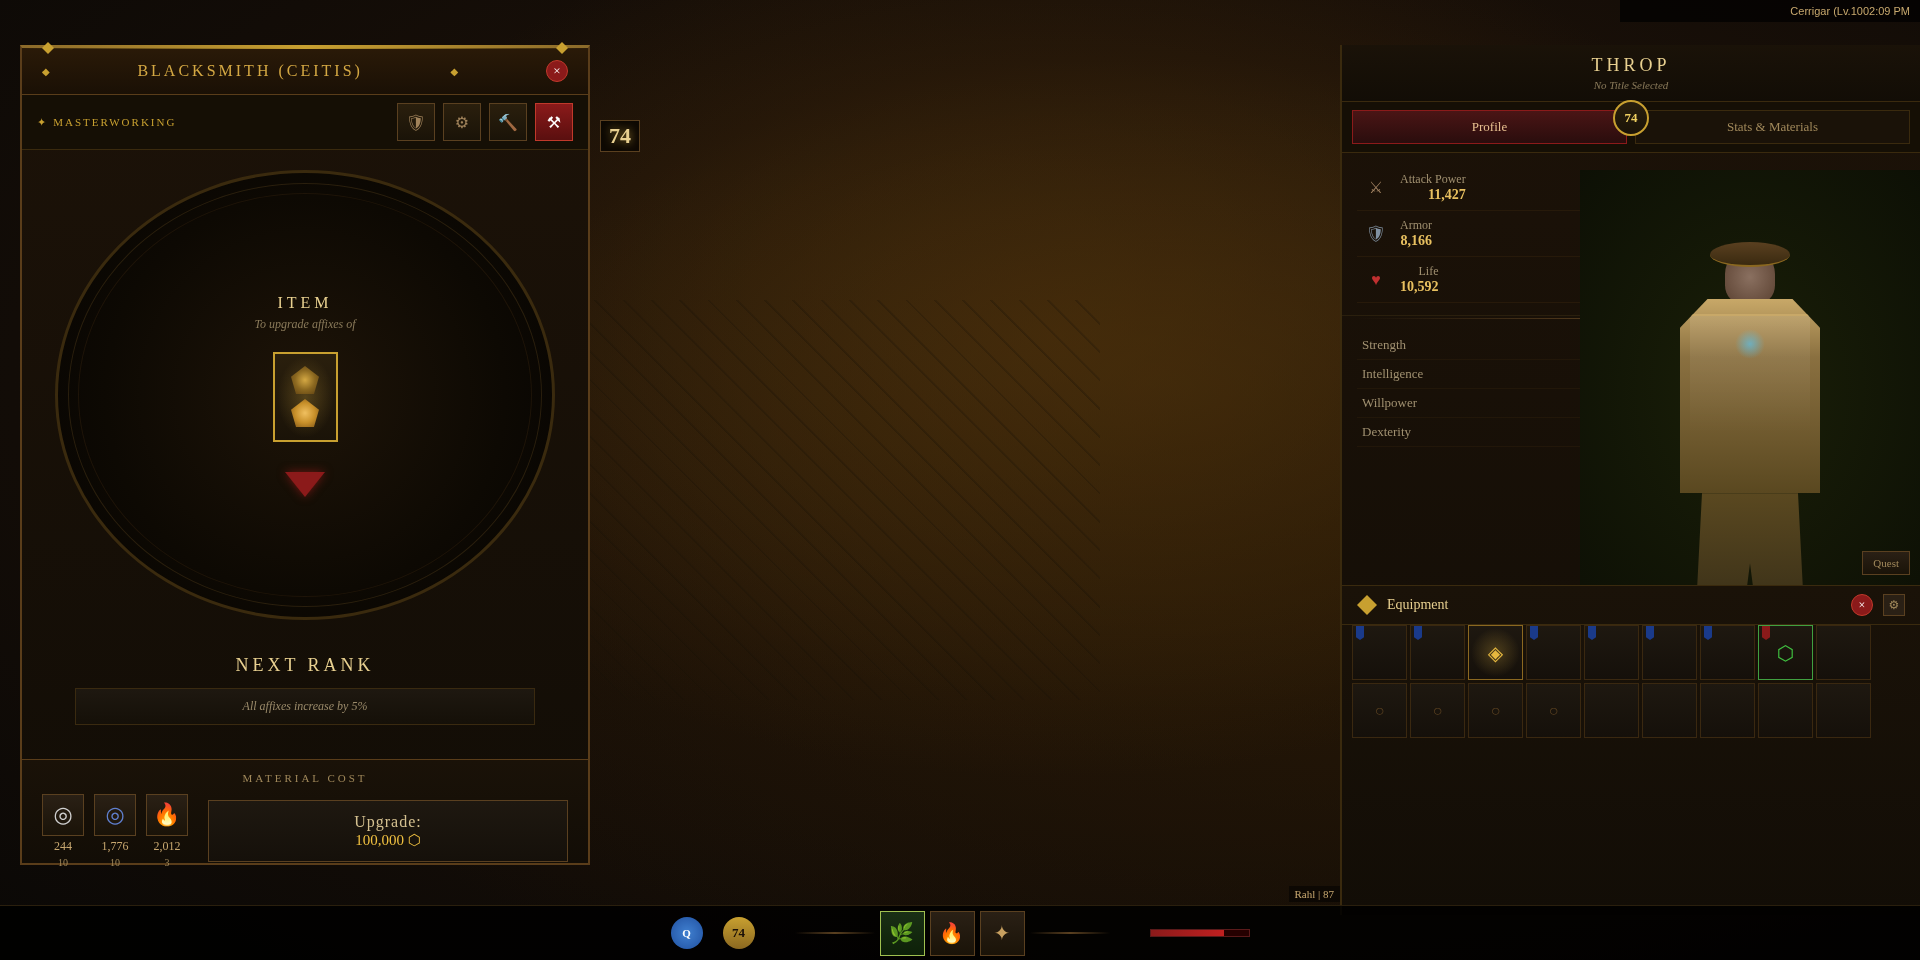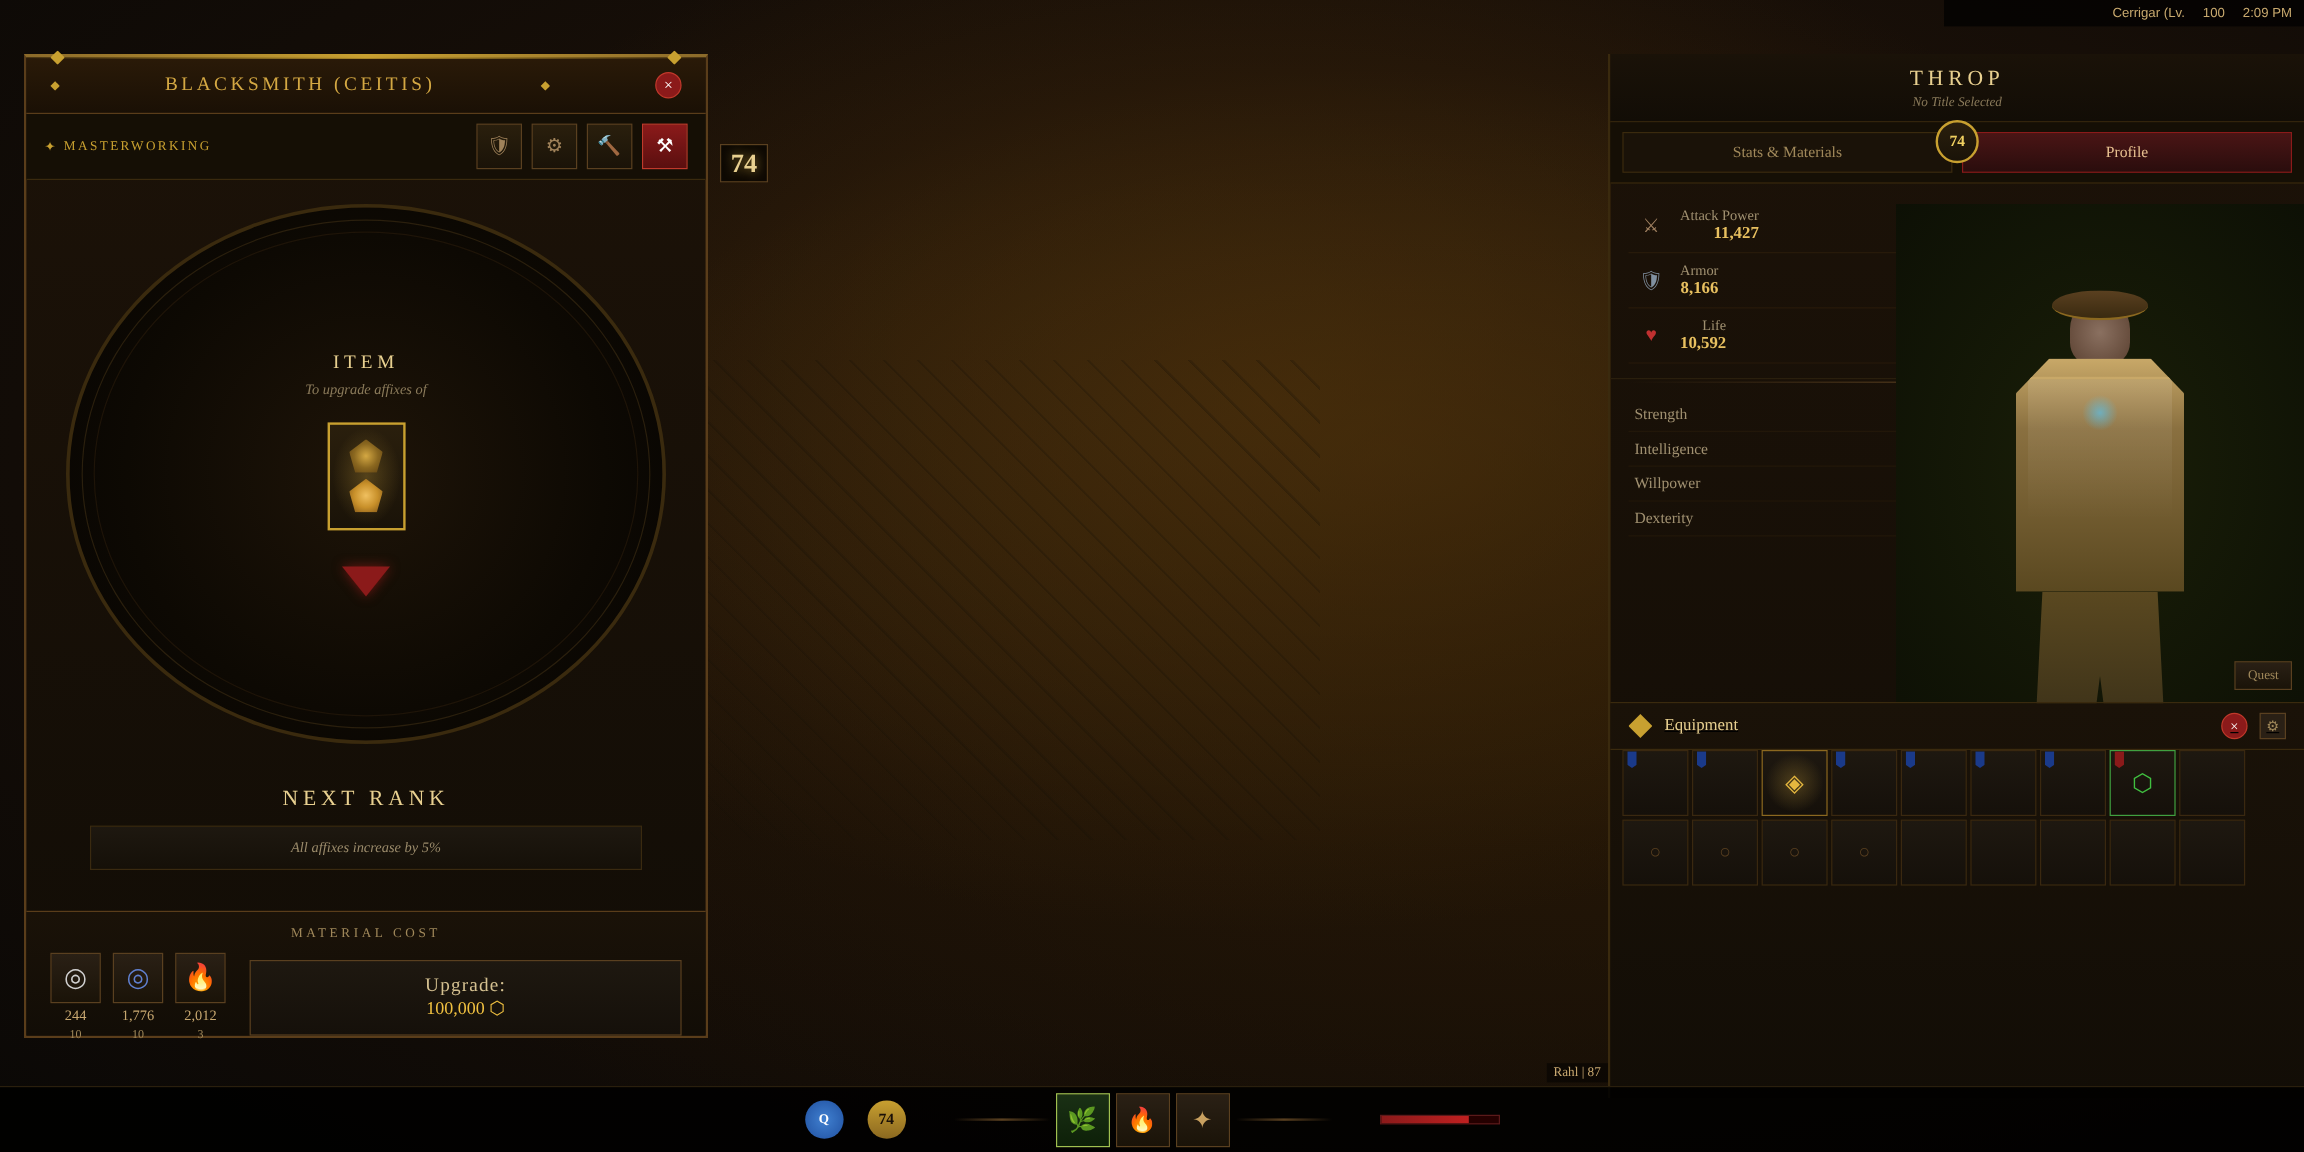--- a/index.html
+++ b/index.html
@@ -49,21 +49,20 @@
       position: absolute;
       top: 0;
       right: 0;
       width: 300px;
       height: 22px;
       background: rgba(0,0,0,0.7);
       display: flex;
       align-items: center;
       justify-content: flex-end;
       padding: 0 10px;
-      gap: 15px;
     }
 
     .top-hud-text {
       color: #c8a96e;
       font-size: 11px;
       font-family: 'Arial', sans-serif;
     }
 
     
     .blacksmith-panel {
@@ -518,21 +517,20 @@
       background: linear-gradient(180deg, #1a1208 0%, #120d06 100%);
       border-top: 1px solid #3a2a0e;
     }
 
     .equipment-header {
       display: flex;
       align-items: center;
       padding: 8px 15px;
       gap: 10px;
       border-bottom: 1px solid #3a2a0e;
-      text-decoration: underline;
     }
 
     .equipment-title {
       color: #e8d090;
       font-size: 14px;
       flex: 1;
     }
 
     .equip-item-glow {
       position: absolute;
@@ -843,25 +841,25 @@
   <div class="char-header">
     <div class="char-name">THROP</div>
     <div class="char-subtitle">No Title Selected</div>
   </div>
 
   <div class="level-badge">
     <span>74</span>
   </div>
 
   <div class="char-tabs">
+    <div class="char-tab active">
+      <span>Profile</span>
+    </div>
     <div class="char-tab">
       <span>Stats &amp; Materials</span>
-    </div>
-    <div class="char-tab active">
-      <span>Profile</span>
     </div>
   </div>
 
   <div class="stats-section">
 
     <div class="primary-stat">
       <div class="stat-icon" style="color:#a08060;">⚔</div>
       <div class="stat-info">
         <span class="stat-name">Attack Power</span>
         <span class="stat-value">11,427</span>

